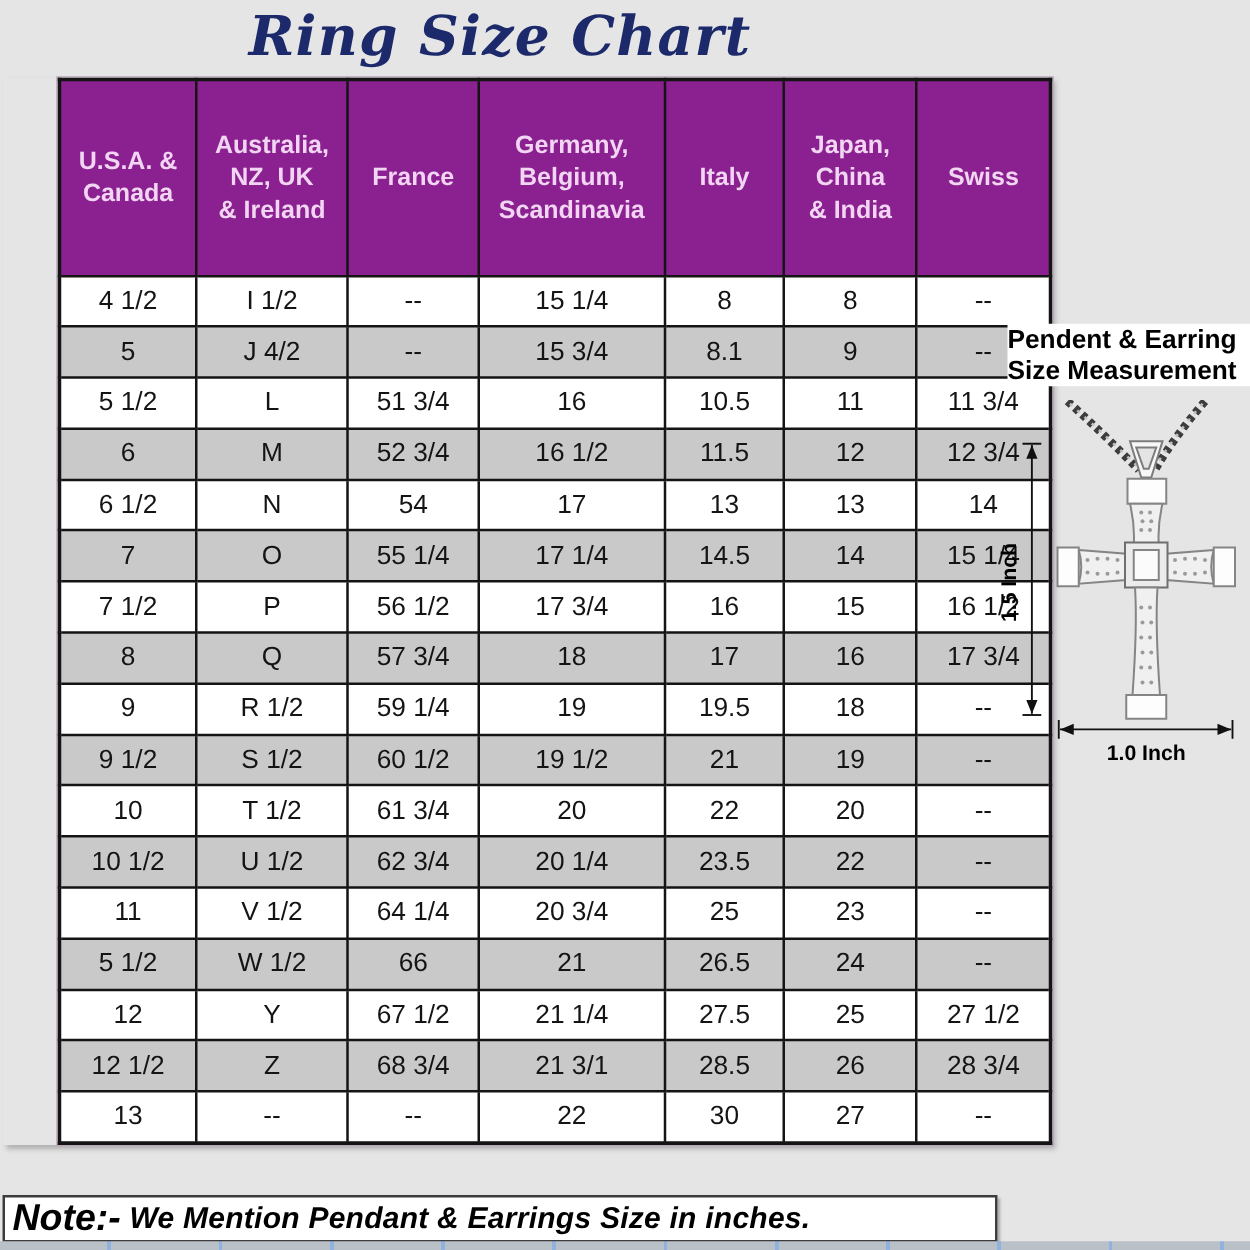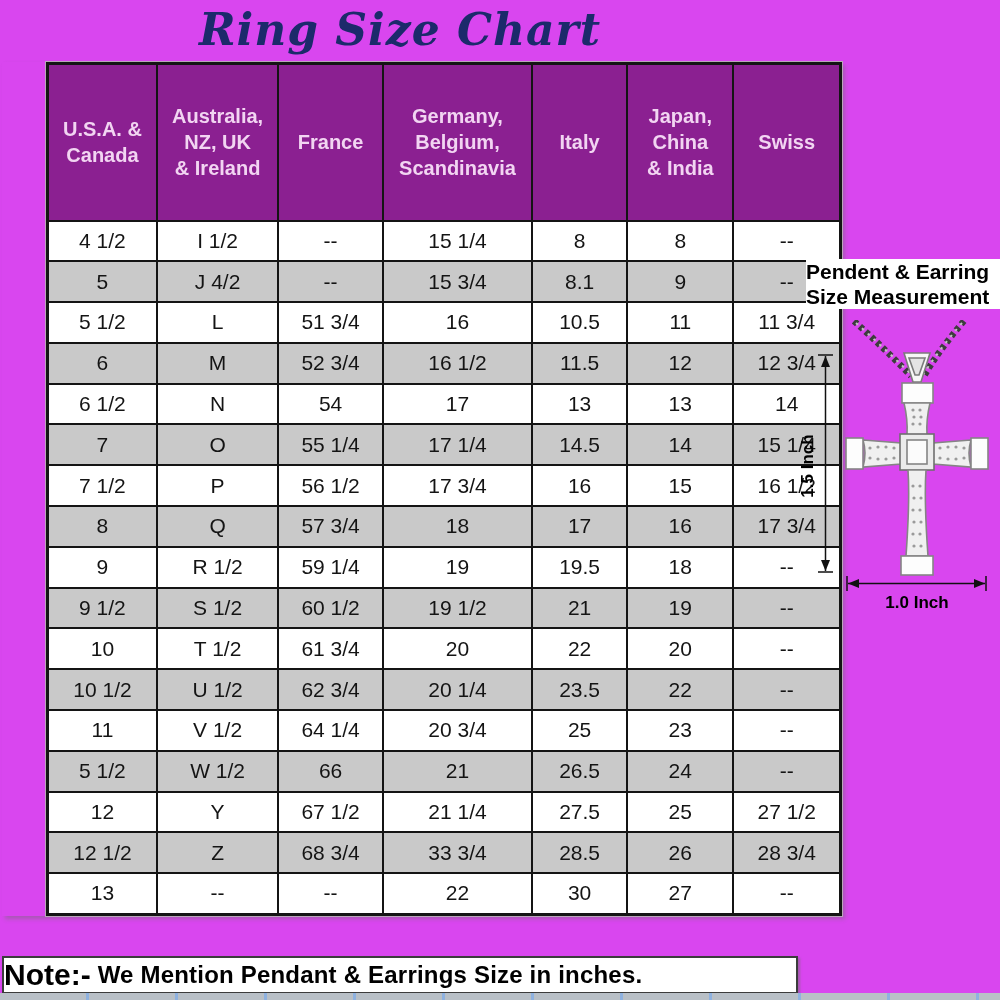--- a/index.html
+++ b/index.html
@@ -1,17 +1,17 @@
 <!DOCTYPE html>
 <html style="--header-bg: #8b2091; --header-text: #f2d5f2; --alt-row-bg: #c9c9c9; --title-color: #1c2a6b;"><head>
 <meta charset="utf-8">
 <style>
   html,body { margin:0; padding:0; background:#fff; }
   .page {
-    position:relative; width:1000px; height:1000px; background:#d946ef;
+    position:relative; width:1000px; height:1000px; background:#e5e5e5;
     font-family:"Liberation Sans", sans-serif; overflow:hidden;
   }
   .page-title {
     position:absolute; top:4px; left:0; width:800px; text-align:center;
     font-family:"DejaVu Serif", serif; font-style:italic; font-weight:bold;
     font-size:44px; letter-spacing:1px; color:var(--title-color,#1c2a6b);
   }
   .table-wrap {
     position:absolute; top:62px; left:2px; width:796px;
     box-shadow:3px 3px 4px rgba(110,110,110,.45);
@@ -28,22 +28,23 @@
     font-size:20px; font-weight:bold; line-height:1.3; white-space:pre-line; padding:0 2px;
   }
   table.size-table td {
     height:40.8px; box-sizing:border-box; text-align:center; vertical-align:middle;
     font-size:21px; color:#141414; background:#fff;
   }
   table.size-table tbody tr:nth-child(even) td { background:var(--alt-row-bg,#c9c9c9); }
   .note-bar {
     position:absolute; top:956px; left:2px; width:796px; height:38px; box-sizing:border-box;
     border:2px solid #3c3c3c; background:#fff; display:flex; align-items:center;
-    gap:7px; font-weight:bold; color:#000;
+    padding-left:6px; gap:7px; font-weight:bold; color:#000;
     box-shadow:2px 2px 2px rgba(110,110,110,.5);
+    font-style:italic;
   }
   .note-label { font-size:30px; }
   .note-text  { font-size:24px; letter-spacing:.2px; }
   .side-heading {
     position:absolute; top:259px; left:806px; width:194px;
     font-size:21px; font-weight:bold; line-height:25px; color:#000; background:#fff;
   }
   .pendant-svg { position:absolute; top:320px; left:800px; }
   .pendant-svg text { font-family:"Liberation Sans", sans-serif; }
   .bottom-strip {
@@ -220,21 +221,21 @@
             <td>67 1/2</td>
             <td>21 1/4</td>
             <td>27.5</td>
             <td>25</td>
             <td>27 1/2</td>
           </tr>
           <tr>
             <td>12 1/2</td>
             <td>Z</td>
             <td>68 3/4</td>
-            <td>33 3/4</td>
+            <td>21 3/1</td>
             <td>28.5</td>
             <td>26</td>
             <td>28 3/4</td>
           </tr>
           <tr>
             <td>13</td>
             <td>--</td>
             <td>--</td>
             <td>22</td>
             <td>30</td>

